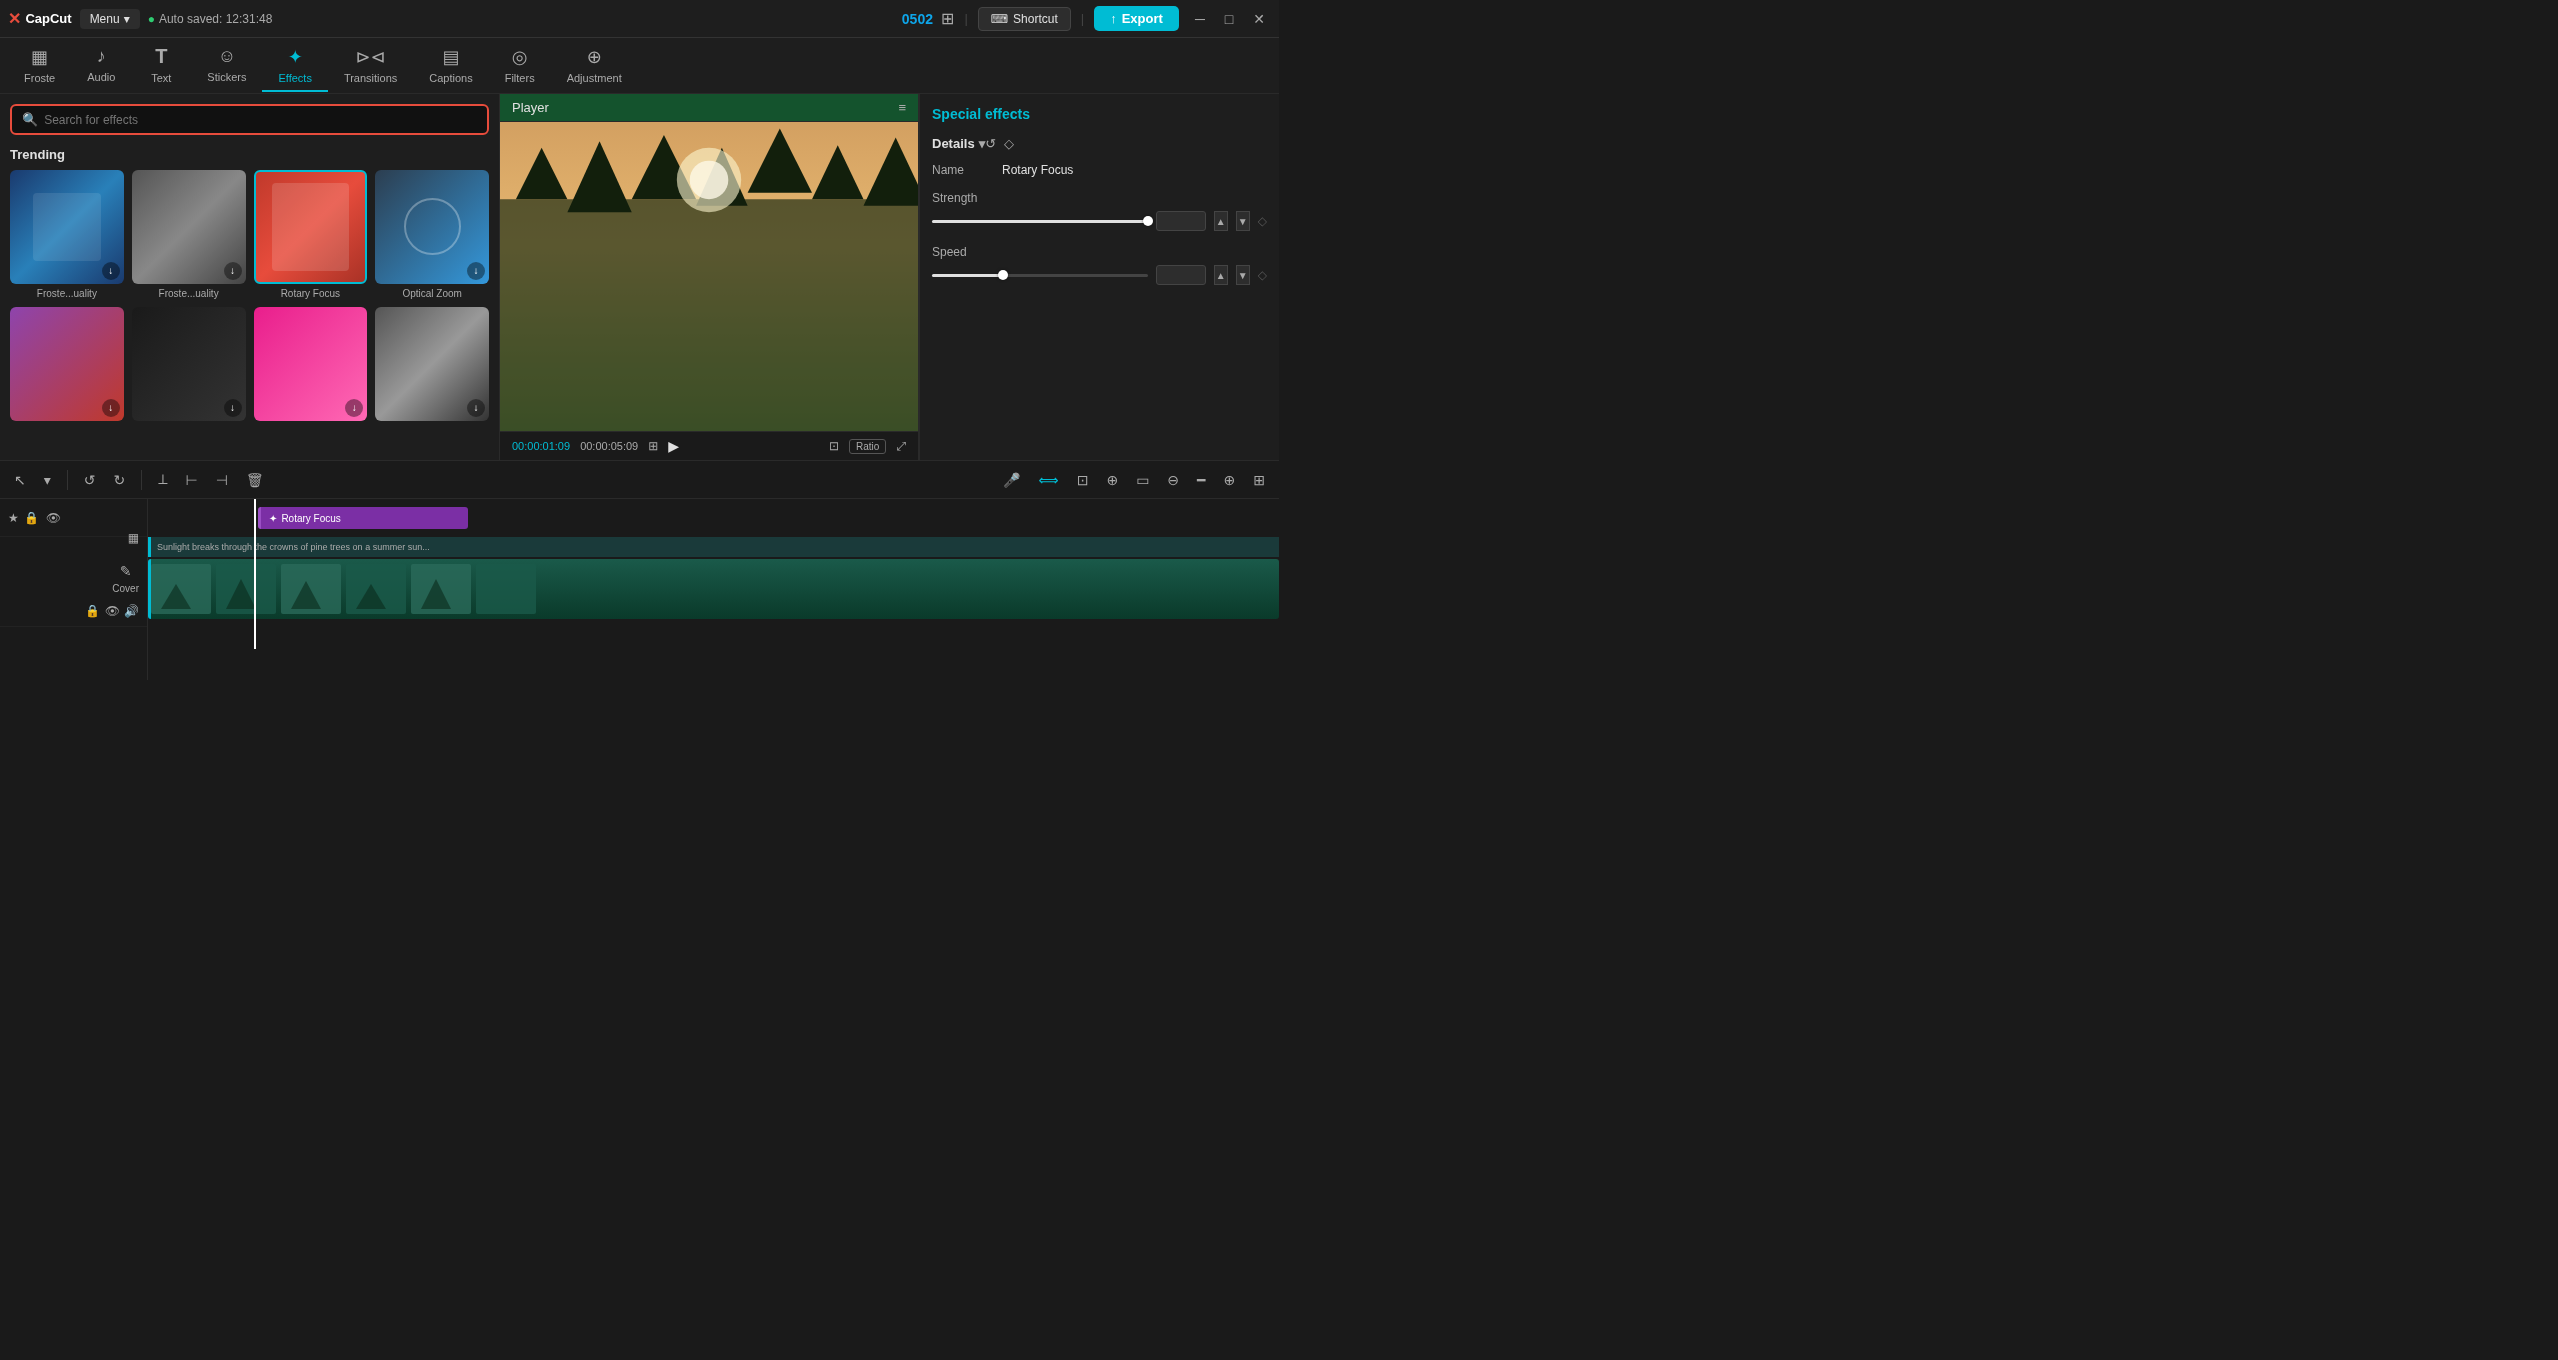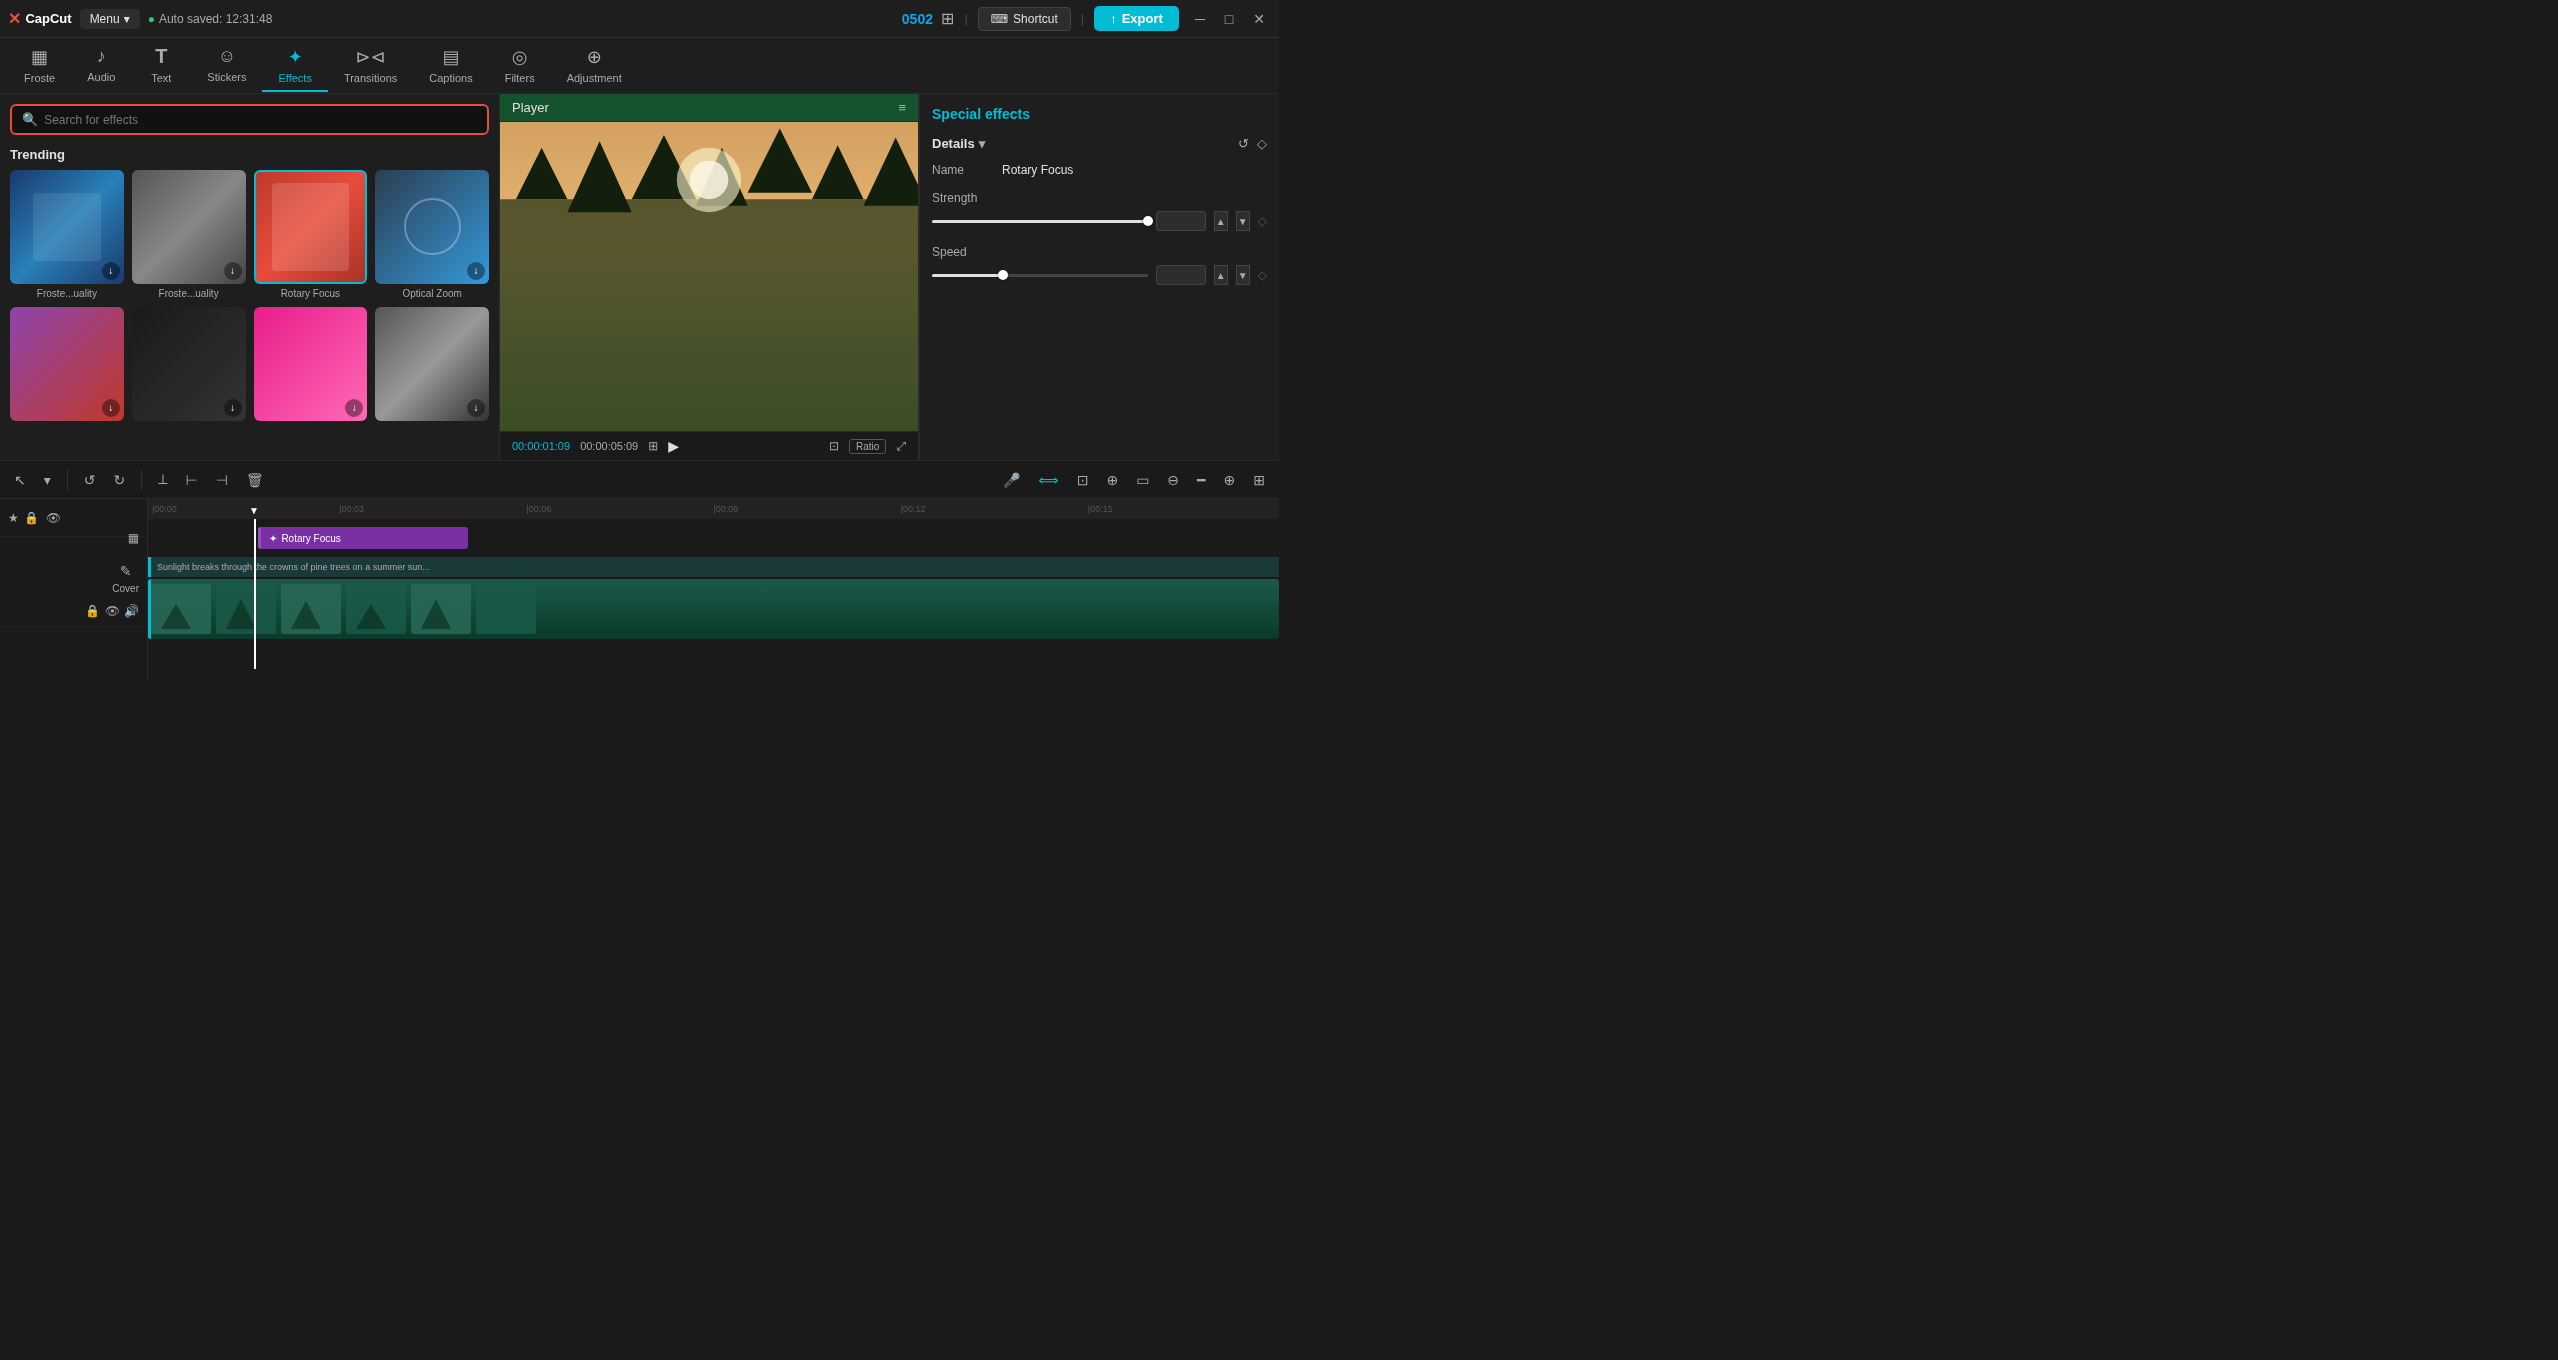--- a/index.html
+++ b/index.html
@@ -69,21 +69,21 @@
     .player-controls { display: flex; align-items: center; gap: 10px; padding: 6px 12px; background: #1a1a1a; border-top: 1px solid #2a2a2a; }
     .time-current { color: #00bcd4; font-size: 11px; }
     .time-total { color: #aaa; font-size: 11px; }
     .play-btn { background: none; border: none; color: #e0e0e0; font-size: 14px; cursor: pointer; }
     .ctrl-icon { color: #aaa; font-size: 12px; cursor: pointer; }
     .ratio-btn { border: 1px solid #555; border-radius: 3px; padding: 1px 6px; font-size: 10px; color: #aaa; cursor: pointer; background: transparent; }
 
     
     .right-panel { width: 360px; background: #1e1e1e; padding: 12px; border-left: 1px solid #2a2a2a; overflow-y: auto; }
     .right-panel-title { color: #00bcd4; font-size: 14px; font-weight: 600; margin-bottom: 14px; }
-    .details-header { display: flex; align-items: center; justify-content: space-between; margin-bottom: 12px; gap: 29px; }
+    .details-header { display: flex; align-items: center; margin-bottom: 12px; }
     .details-title { font-size: 13px; font-weight: 600; color: #e0e0e0; display: flex; align-items: center; gap: 4px; }
     .details-icons { display: flex; gap: 8px; color: #aaa; }
     .detail-row { display: flex; align-items: center; margin-bottom: 14px; }
     .detail-label { width: 70px; color: #aaa; font-size: 12px; }
     .detail-value { color: #e0e0e0; font-size: 12px; }
     .slider-track { flex: 1; height: 3px; background: #444; border-radius: 2px; position: relative; }
     .slider-fill { height: 100%; background: #e0e0e0; border-radius: 2px; }
     .slider-thumb { position: absolute; top: 50%; width: 10px; height: 10px; background: #fff; border-radius: 50%; transform: translate(-50%, -50%); cursor: pointer; box-shadow: 0 0 3px rgba(0,0,0,0.5); }
     .slider-input { width: 50px; background: #2d2d2d; border: 1px solid #444; color: #e0e0e0; padding: 2px 4px; border-radius: 3px; font-size: 12px; text-align: center; }
     .slider-reset { color: #555; font-size: 12px; cursor: pointer; }
@@ -413,30 +413,20 @@
         <div style="display:flex; align-items:center; gap:4px; margin-top:4px;">
           <span class="tl-icon">🔒</span>
           <span class="tl-icon">👁</span>
           <span class="tl-icon">🔊</span>
         </div>
       </div>
     </div>
 
     <div class="tl-main">
 
-      <div class="tl-ruler">
-        <div class="tl-ruler-marks">
-          <div class="tl-mark">|00:00</div>
-          <div class="tl-mark">|00:03</div>
-          <div class="tl-mark">|00:06</div>
-          <div class="tl-mark">|00:09</div>
-          <div class="tl-mark">|00:12</div>
-          <div class="tl-mark">|00:15</div>
-        </div>
-      </div>
 
       <div class="tl-tracks" style="position:relative; height:150px;">
 
         <div class="tl-playhead"></div>
 
         <div class="effects-track">
           <div class="effect-clip">
             <span style="font-size:10px;">✦</span>
             <span>Rotary Focus</span>
           </div>

